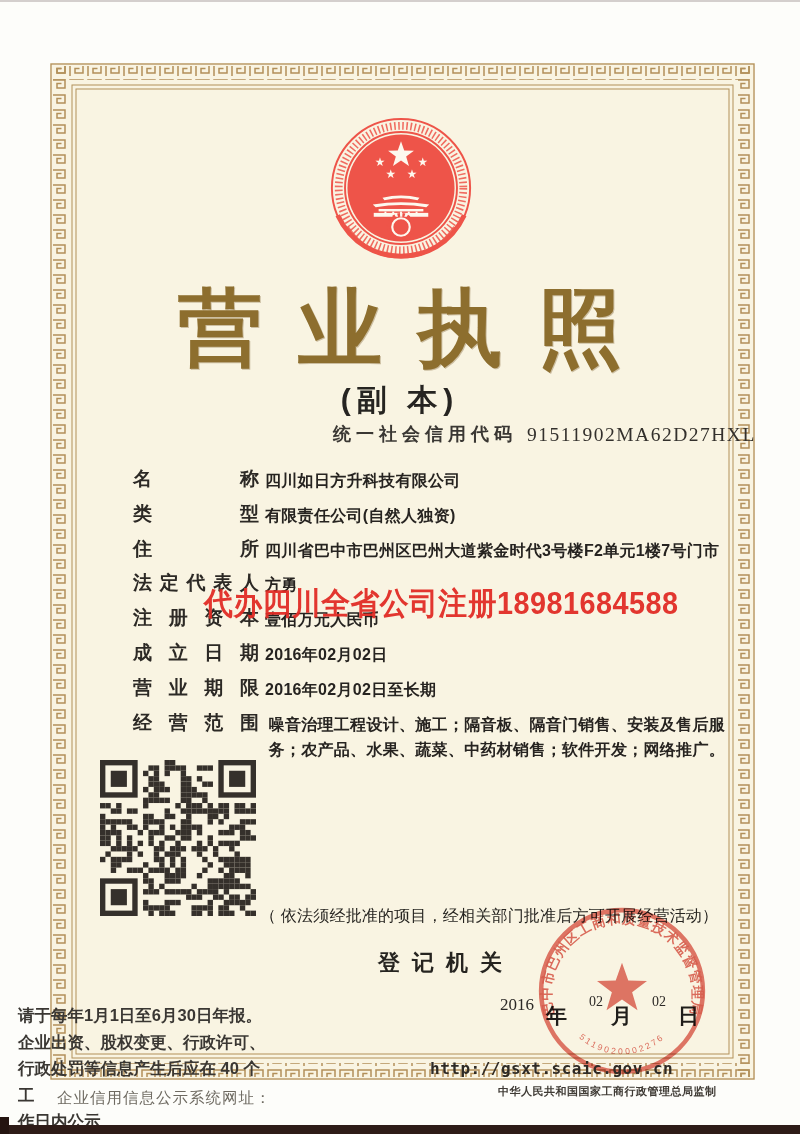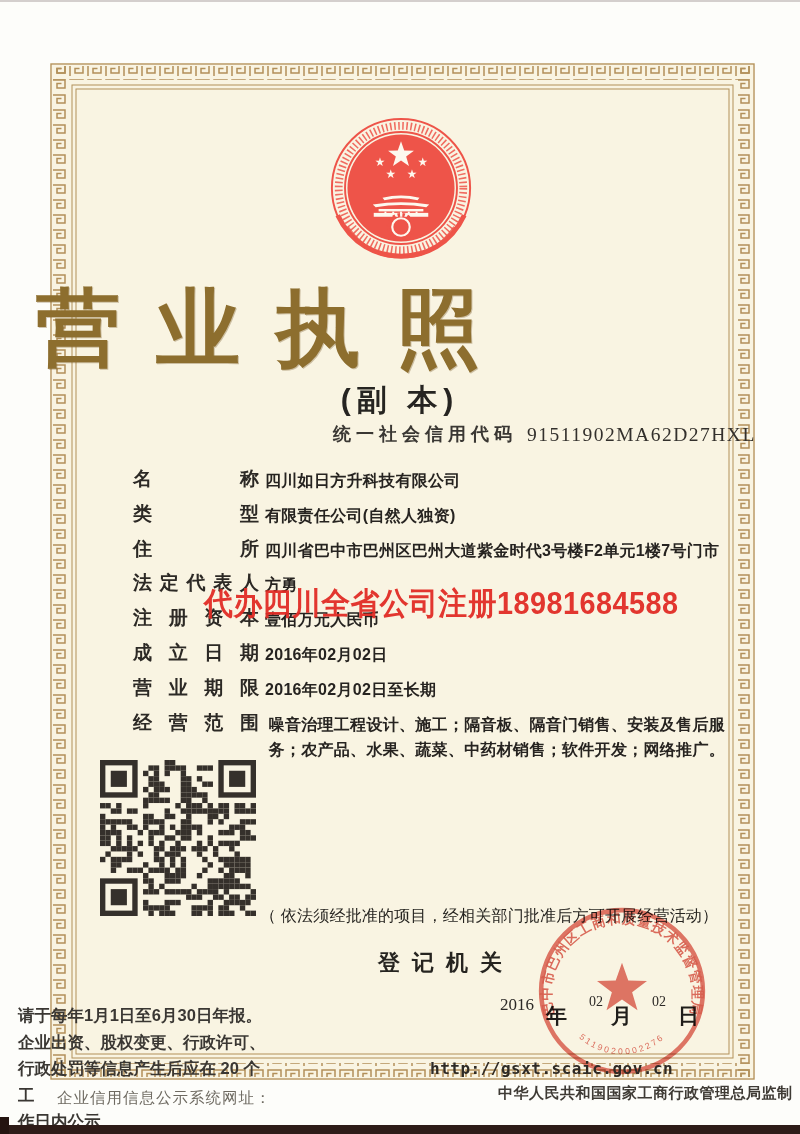--- a/index.html
+++ b/index.html
@@ -4,21 +4,21 @@
 <style>
   html,body{margin:0;padding:0;background:#e8e8e8;}
   #page{position:relative;width:800px;height:1134px;background:#fdfdfa;overflow:hidden;
         font-family:"Liberation Sans",sans-serif;margin:0 auto;}
   .abs{position:absolute;}
   
   .edge-top{left:0;top:0;width:800px;height:2px;background:rgba(90,70,70,.25);}
   .edge-bottom{left:0;top:1125px;width:800px;height:9px;background:#2e1c18;}
   .edge-bottom-left{left:0;top:1117px;width:9px;height:17px;background:#241410;}
   
-  .title{left:0;top:272px;width:800px;font-size:84px;font-weight:bold;
+  .title{left:0;top:272px;width:800px;text-align:center;font-size:84px;font-weight:bold;
          color:#8d6e2e;letter-spacing:36px;padding-left:36px;box-sizing:border-box;
          text-shadow:1px 1px 0 rgba(120,90,40,.35);}
   .subtitle{left:0;top:380px;width:800px;text-align:center;font-size:30px;font-weight:bold;
             color:#262421;letter-spacing:6px;}
   .credit-line{left:333px;top:422px;display:flex;align-items:flex-end;white-space:nowrap;}
   .credit-label{font-size:18px;font-weight:bold;color:#3a3733;letter-spacing:5px;}
   .credit-code{font-size:19.5px;color:#33302c;font-family:"Liberation Serif",serif;
                margin-left:10px;letter-spacing:1.5px;}
   
   .fields{left:133px;top:466px;width:592px;}
@@ -42,21 +42,21 @@
   .d-small{font-size:14px;margin-top:1px;}
   .d-unit{font-size:21px;font-weight:bold;color:#1f1d1a;margin-top:9px;}
   .g1{margin-left:12px;}.g2{margin-left:22px;}.g3{margin-left:8px;}
   .g4{margin-left:20px;}.g5{margin-left:12px;}
   
   .annual-note{left:18px;top:1002px;width:252px;font-size:16.5px;font-weight:bold;
                color:#3a3733;line-height:26.5px;white-space:pre-line;}
   .gsxt-url{left:430px;top:1059px;font-family:"DejaVu Sans Mono",monospace;font-size:16px;
             font-weight:bold;color:#2e2a25;letter-spacing:.5px;}
   .site-label{left:57px;top:1088px;font-size:15.5px;color:#6e6a61;letter-spacing:1px;}
-  .issuer{left:498px;top:1084px;font-size:15px;font-weight:bold;color:#3f3b35;
+  .issuer{left:498px;top:1084px;font-size:11px;font-weight:bold;color:#3f3b35;
           letter-spacing:.5px;}
   .seal-wrap{left:531px;top:900px;width:182px;height:182px;mix-blend-mode:multiply;opacity:.9;}
 </style>
 </head>
 <body>
 
 <div id="page">
 
   <svg class="abs" style="left:50px;top:63px;" width="705" height="1017">
     <defs>
@@ -516,21 +516,21 @@
     <text fill="#d94f43" font-size="13.5" font-weight="bold" letter-spacing="1" opacity=".9">
       <textPath href="#seal-top-arc" startOffset="50%" text-anchor="middle">巴中市巴州区工商和质量技术监督管理局</textPath>
     </text>
     <text fill="#d94f43" font-size="8.5" letter-spacing="2.5" opacity=".9">
       <textPath href="#seal-bottom-arc" startOffset="50%" text-anchor="middle">5119020002276</textPath>
     </text>
   </svg>
 
   <div class="abs annual-note">请于每年1月1日至6月30日年报。
 企业出资、股权变更、行政许可、
-行政处罚等信息产生后应在 20 个工
+行政处罚等信息产生后应在 40 个工
 作日内公示。</div>
   <div class="abs gsxt-url">http://gsxt.scaic.gov.cn</div>
   <div class="abs site-label">企业信用信息公示系统网址：</div>
   <div class="abs issuer">中华人民共和国国家工商行政管理总局监制</div>
 
   <div class="abs edge-top"></div>
   <div class="abs edge-bottom"></div>
   <div class="abs edge-bottom-left"></div>
 </div>
 

